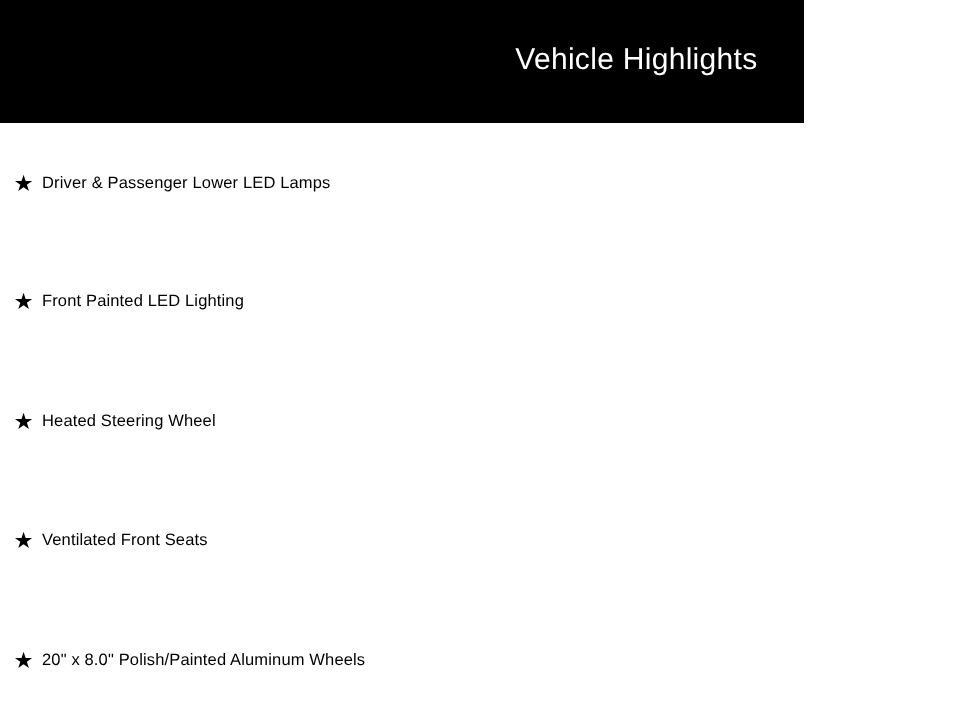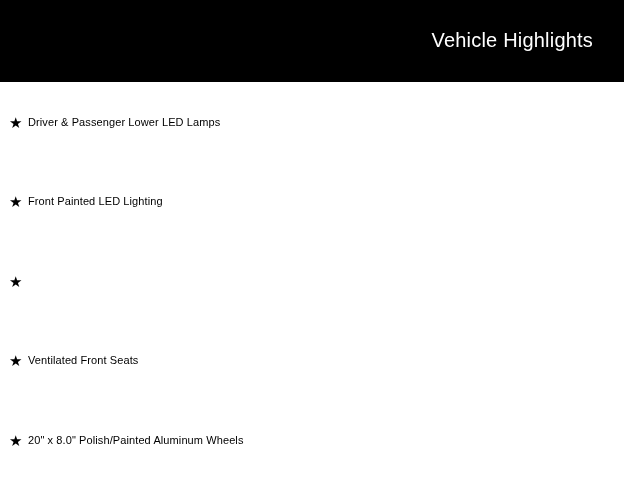--- a/index.html
+++ b/index.html
@@ -16,21 +16,21 @@
   .page {
     position: relative;
     width: 640px;
     height: 480px;
     background: #ffffff;
   }
   .header {
     position: absolute;
     left: 0;
     top: 0;
-    width: 624px;
+    width: 536px;
     height: 82px;
     background: #000000;
     display: flex;
     align-items: center;
     justify-content: flex-end;
     box-sizing: border-box;
     padding-right: 31px;
   }
   .header-title {
     color: #ffffff;
@@ -93,20 +93,21 @@
       <span class="highlight-label">Driver &amp; Passenger Lower LED Lamps</span>
     </li>
 
     <li class="highlight-item">
       <span class="bullet-icon">★</span>
       <span class="highlight-label">Front Painted LED Lighting</span>
     </li>
 
     <li class="highlight-item">
       <span class="bullet-icon">★</span>
+      <span class="highlight-label">Heated Steering Wheel</span>
     </li>
 
     <li class="highlight-item">
       <span class="bullet-icon">★</span>
       <span class="highlight-label">Ventilated Front Seats</span>
     </li>
 
     <li class="highlight-item">
       <span class="bullet-icon">★</span>
       <span class="highlight-label">20" x 8.0" Polish/Painted Aluminum Wheels</span>

